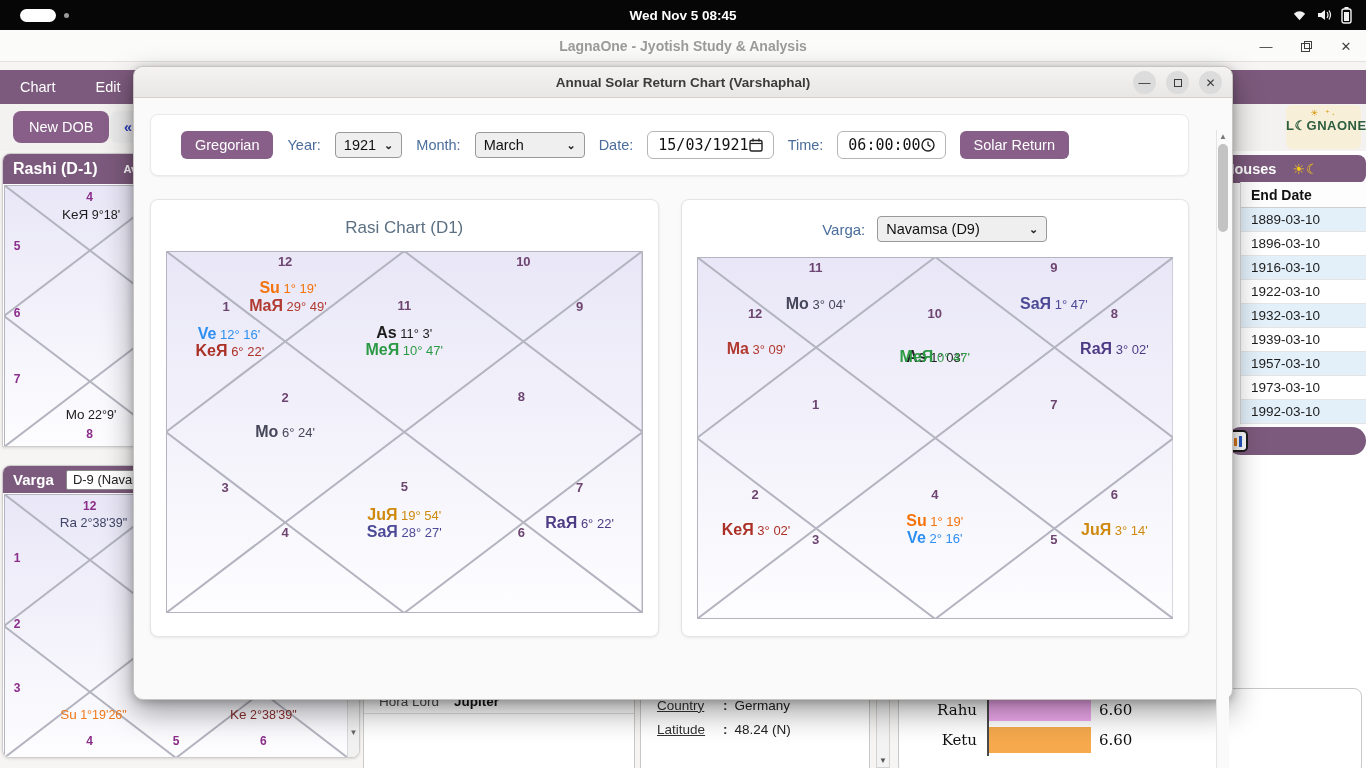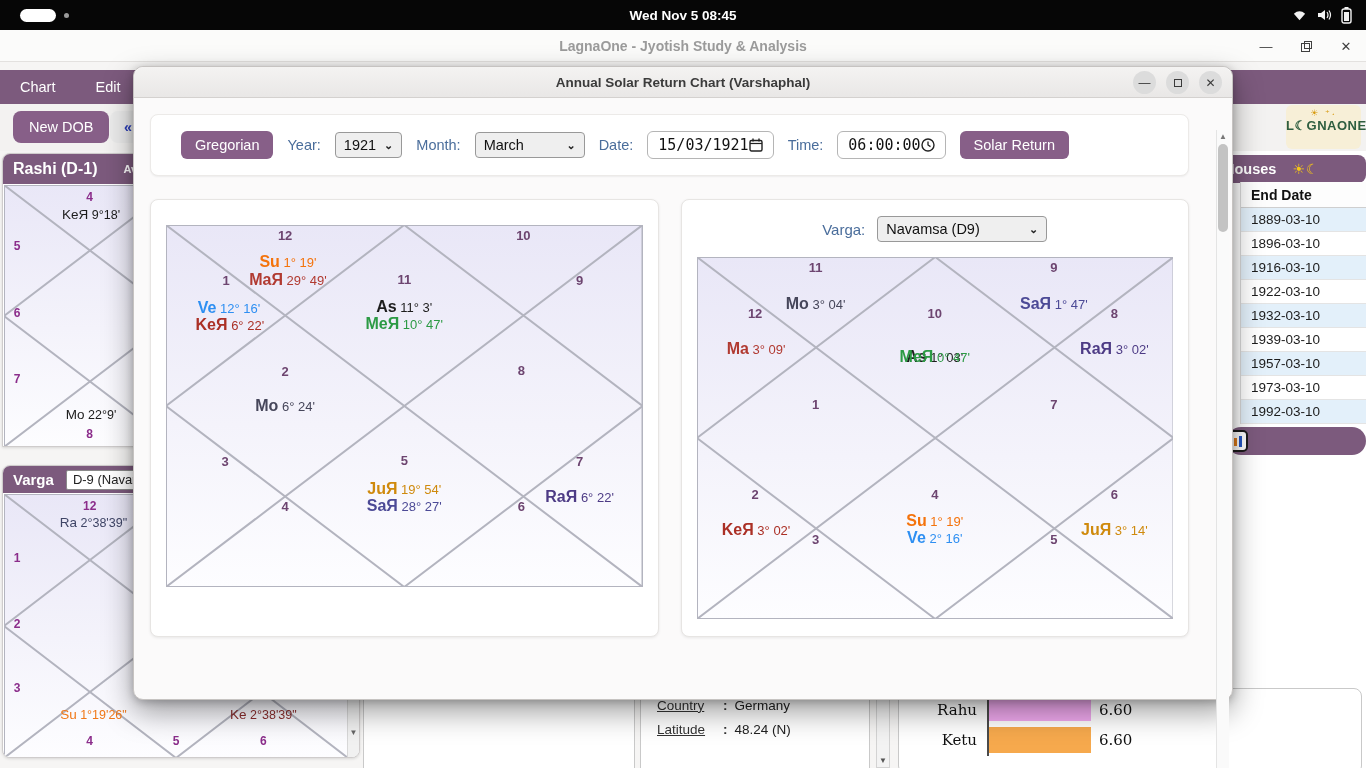--- a/index.html
+++ b/index.html
@@ -249,20 +249,24 @@
       </div>
   </div>
   <div class="purple-tail">
     <span class="frag-btn">
         <i class="b1"></i>
         <i class="b2"></i>
       </span>
   </div>
 
   <div class="bcard" id="card-table">
+    <div class="trow">
+      <span class="tlabel">Hora Lord</span>
+      <span class="tval">Jupiter</span>
+    </div>
   </div>
 
   <div class="bcard" id="card-geo">
     <div class="geo-row">
       <span class="geo-label">Country</span>
       <span class="geo-colon"></span>
       <span class="geo-val">Germany</span>
     </div>
     <div class="geo-row">
       <span class="geo-label">Latitude</span>
@@ -333,20 +337,21 @@
               <circle cx="7" cy="7" r="6" fill="none" stroke="#222" stroke-width="1.4"></circle>
               <path d="M7 3.5V7l2.5 1.6" stroke="#222" stroke-width="1.3" fill="none"></path>
             </svg>
         </span>
         <button class="pbtn">Solar Return</button>
       </div>
 
 
       <div class="charts-row">
         <div class="chart-card">
+          <div class="chart-card-title">Rasi Chart (D1)</div>
           <div class="chart-box modal-chart">
             <svg class="grid" viewBox="0 0 100 100" preserveAspectRatio="none">
               <g stroke="#b3b4bf" stroke-width="2" fill="none">
                 <path d="M0 0 H100 V100 H0 Z" vector-effect="non-scaling-stroke"></path>
                 <path d="M0 0 L100 100 M100 0 L0 100" vector-effect="non-scaling-stroke"></path>
                 <path d="M50 0 L100 50 L50 100 L0 50 Z" vector-effect="non-scaling-stroke"></path>
               </g>
             </svg>
           <span class="hnum" style="left: 25%; top: 2.8%; color: rgb(109, 69, 112);">12</span>
               <span class="hnum" style="left: 75%; top: 2.8%; color: rgb(109, 69, 112);">10</span>

